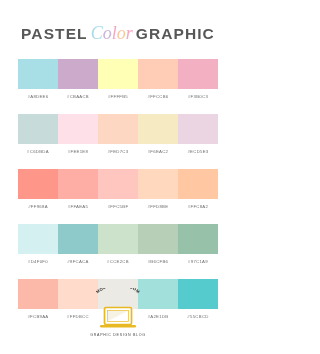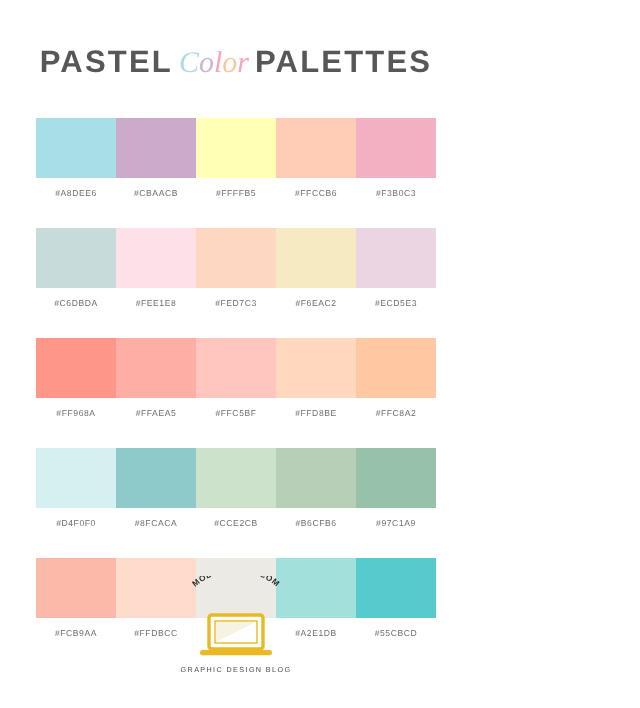--- a/index.html
+++ b/index.html
@@ -34,21 +34,21 @@
     color: #575757;
     font-weight: 400;
   }
   .title .word-plain {
     font-family: "Liberation Sans", sans-serif;
     font-weight: 700;
   }
   .title .word-color {
     font-family: "Liberation Serif", serif;
     font-style: italic;
-    font-size: 15px;
+    font-size: 18px;
     letter-spacing: 0px;
     padding: 0 3px;
   }
   .title .word-color span {
     display: inline;
   }
 
   
   .palettes {
     position: absolute;
@@ -116,21 +116,21 @@
     font-family: "Liberation Sans", sans-serif;
     text-align: center;
   }
 </style>
 </head>
 <body>
 
 <div class="page">
 
   <div class="title">
-    <span class="word-plain">PASTEL</span><span class="word-color"><span style="color: rgb(169, 219, 232);">C</span><span style="color: rgb(201, 182, 216);">o</span><span style="color: rgb(242, 169, 192);">l</span><span style="color: rgb(247, 200, 160);">o</span><span style="color: rgb(242, 169, 192);">r</span></span><span class="word-plain">PALETTES</span>
+    <span class="word-plain">PASTEL</span><span class="word-color"><span style="color: rgb(169, 219, 232);">C</span><span style="color: rgb(201, 182, 216);">o</span><span style="color: rgb(242, 169, 192);">l</span><span style="color: rgb(247, 200, 160);">o</span><span style="color: rgb(242, 169, 192);">r</span></span><span class="word-plain">GRAPHIC</span>
   </div>
 
   <div class="palettes">
 
     <div class="row">
       <div class="swatches">
         <div class="swatch" style="background: rgb(168, 222, 230);"></div>
         <div class="swatch" style="background: rgb(203, 170, 203);"></div>
         <div class="swatch" style="background: rgb(255, 255, 181);"></div>
         <div class="swatch" style="background: rgb(255, 204, 182);"></div>

